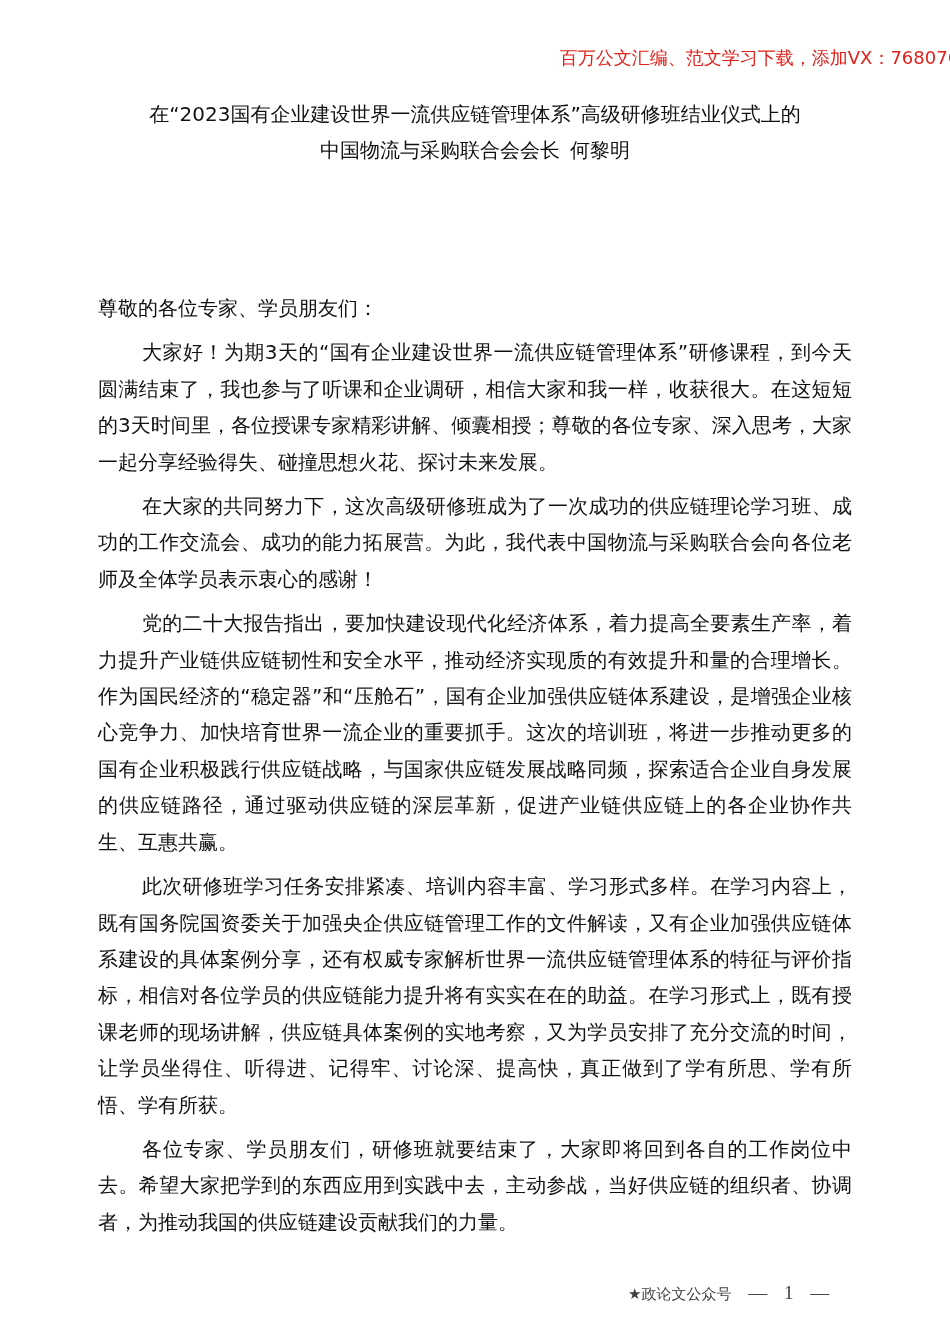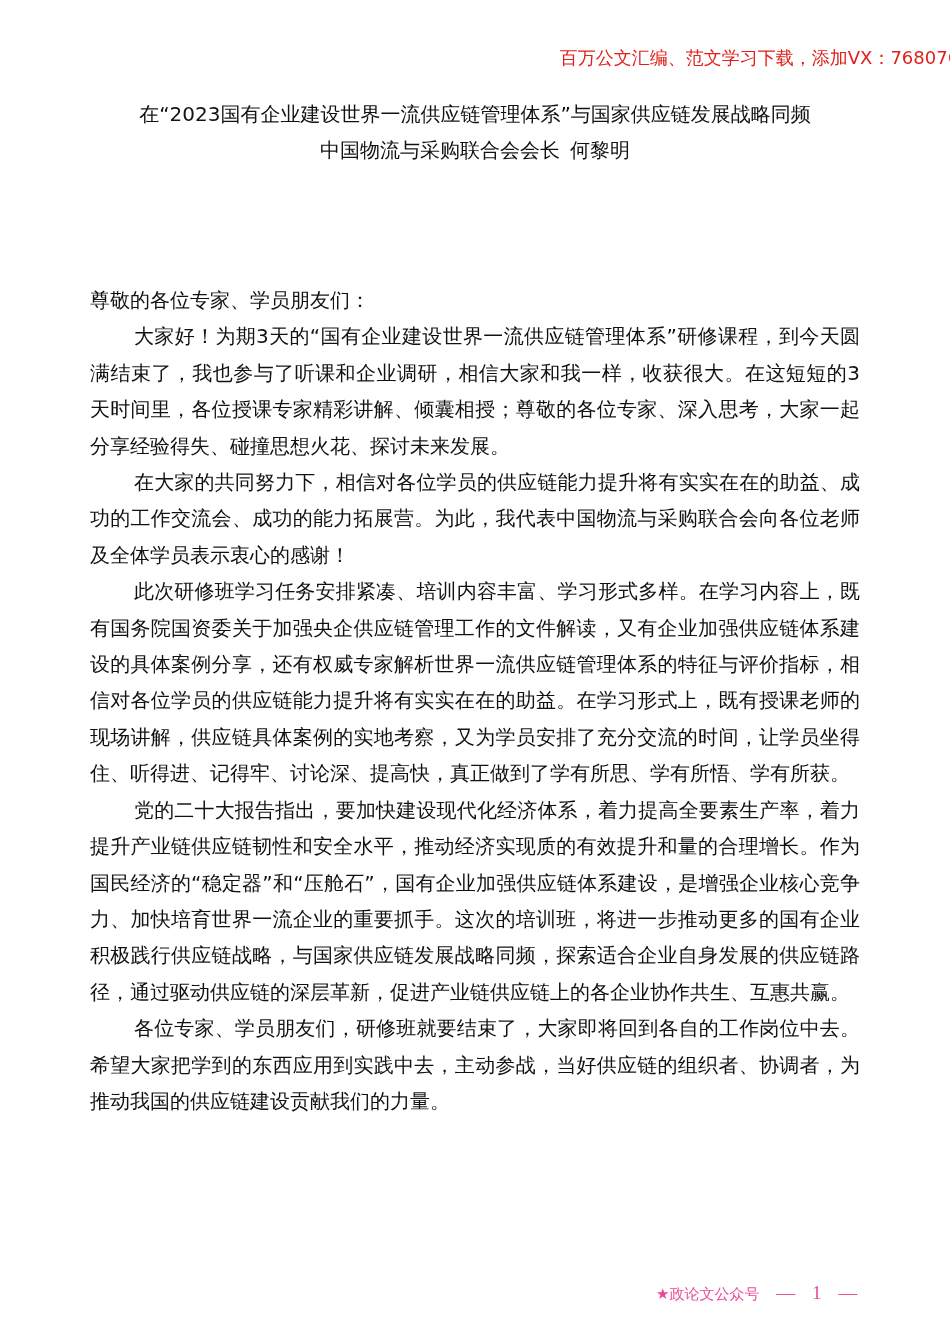--- a/index.html
+++ b/index.html
@@ -4,41 +4,41 @@
   <style>
     html, body { margin: 0; padding: 0; background: #ffffff; }
     body { width: 950px; height: 1344px; position: relative; overflow: hidden;
       font-family: "DejaVu Sans", "Liberation Sans", sans-serif; color: #111111; }
     .watermark { position: absolute; top: 46px; left: 0; width: 950px; text-align: right;
       font-size: 18px; color: #e0201b; letter-spacing: 0px; padding-left: 32px; }
     .title { position: absolute; top: 96px; left: 90px; width: 770px; text-align: center;
       font-size: 20px; line-height: 36px; }
     .title div { white-space: nowrap; }
     .body { position: absolute; top: 282px; left: 90px; width: 770px; font-size: 20px; line-height: 36.4px; }
-    .body p { margin: 0; text-align: justify; text-justify: inter-character; }
+    .body p { margin: 8px; text-align: justify; text-justify: inter-character; }
     .body p.indent { text-indent: 44px; }
-    .footer { position: absolute; top: 1282px; left: 656px; font-size: 15px; color: #ec4899;
+    .footer { position: absolute; top: 1282px; left: 628px; font-size: 15px; color: #404040;
       white-space: nowrap; }
     .footer .pg { font-family: "Liberation Serif", "DejaVu Serif", serif; font-size: 19px; margin-left: 12px; letter-spacing: 6px; }
   </style>
 </head>
 <body>
 
 <div class="watermark">百万公文汇编、范文学习下载，添加VX：76807688</div>
 
 <div class="title">
-  <div>在“2023国有企业建设世界一流供应链管理体系”与国家供应链发展战略同频</div>
+  <div>在“2023国有企业建设世界一流供应链管理体系”高级研修班结业仪式上的</div>
   <div style="white-space:pre;font-family:Liberation Serif, serif;">中国物流与采购联合会会长  何黎明</div>
 </div>
 
 <div class="body">
   <p>尊敬的各位专家、学员朋友们：</p>
   <p class="indent">大家好！为期3天的“国有企业建设世界一流供应链管理体系”研修课程，到今天圆满结束了，我也参与了听课和企业调研，相信大家和我一样，收获很大。在这短短的3天时间里，各位授课专家精彩讲解、倾囊相授；尊敬的各位专家、深入思考，大家一起分享经验得失、碰撞思想火花、探讨未来发展。</p>
-  <p class="indent">在大家的共同努力下，相信对各位学员的供应链能力提升将有实实在在的助益、成功的工作交流会、成功的能力拓展营。为此，我代表中国物流与采购联合会向各位老师及全体学员表示衷心的感谢！</p>
+  <p class="indent">在大家的共同努力下，这次高级研修班成为了一次成功的供应链理论学习班、成功的工作交流会、成功的能力拓展营。为此，我代表中国物流与采购联合会向各位老师及全体学员表示衷心的感谢！</p>
+  <p class="indent">党的二十大报告指出，要加快建设现代化经济体系，着力提高全要素生产率，着力提升产业链供应链韧性和安全水平，推动经济实现质的有效提升和量的合理增长。作为国民经济的“稳定器”和“压舱石”，国有企业加强供应链体系建设，是增强企业核心竞争力、加快培育世界一流企业的重要抓手。这次的培训班，将进一步推动更多的国有企业积极践行供应链战略，与国家供应链发展战略同频，探索适合企业自身发展的供应链路径，通过驱动供应链的深层革新，促进产业链供应链上的各企业协作共生、互惠共赢。</p>
   <p class="indent">此次研修班学习任务安排紧凑、培训内容丰富、学习形式多样。在学习内容上，既有国务院国资委关于加强央企供应链管理工作的文件解读，又有企业加强供应链体系建设的具体案例分享，还有权威专家解析世界一流供应链管理体系的特征与评价指标，相信对各位学员的供应链能力提升将有实实在在的助益。在学习形式上，既有授课老师的现场讲解，供应链具体案例的实地考察，又为学员安排了充分交流的时间，让学员坐得住、听得进、记得牢、讨论深、提高快，真正做到了学有所思、学有所悟、学有所获。</p>
-  <p class="indent">党的二十大报告指出，要加快建设现代化经济体系，着力提高全要素生产率，着力提升产业链供应链韧性和安全水平，推动经济实现质的有效提升和量的合理增长。作为国民经济的“稳定器”和“压舱石”，国有企业加强供应链体系建设，是增强企业核心竞争力、加快培育世界一流企业的重要抓手。这次的培训班，将进一步推动更多的国有企业积极践行供应链战略，与国家供应链发展战略同频，探索适合企业自身发展的供应链路径，通过驱动供应链的深层革新，促进产业链供应链上的各企业协作共生、互惠共赢。</p>
   <p class="indent">各位专家、学员朋友们，研修班就要结束了，大家即将回到各自的工作岗位中去。希望大家把学到的东西应用到实践中去，主动参战，当好供应链的组织者、协调者，为推动我国的供应链建设贡献我们的力量。</p>
 </div>
 
 <div class="footer">
   <span>★政论文公众号</span>
   <span class="pg">— 1 —</span>
 </div>
 
 </body></html>

